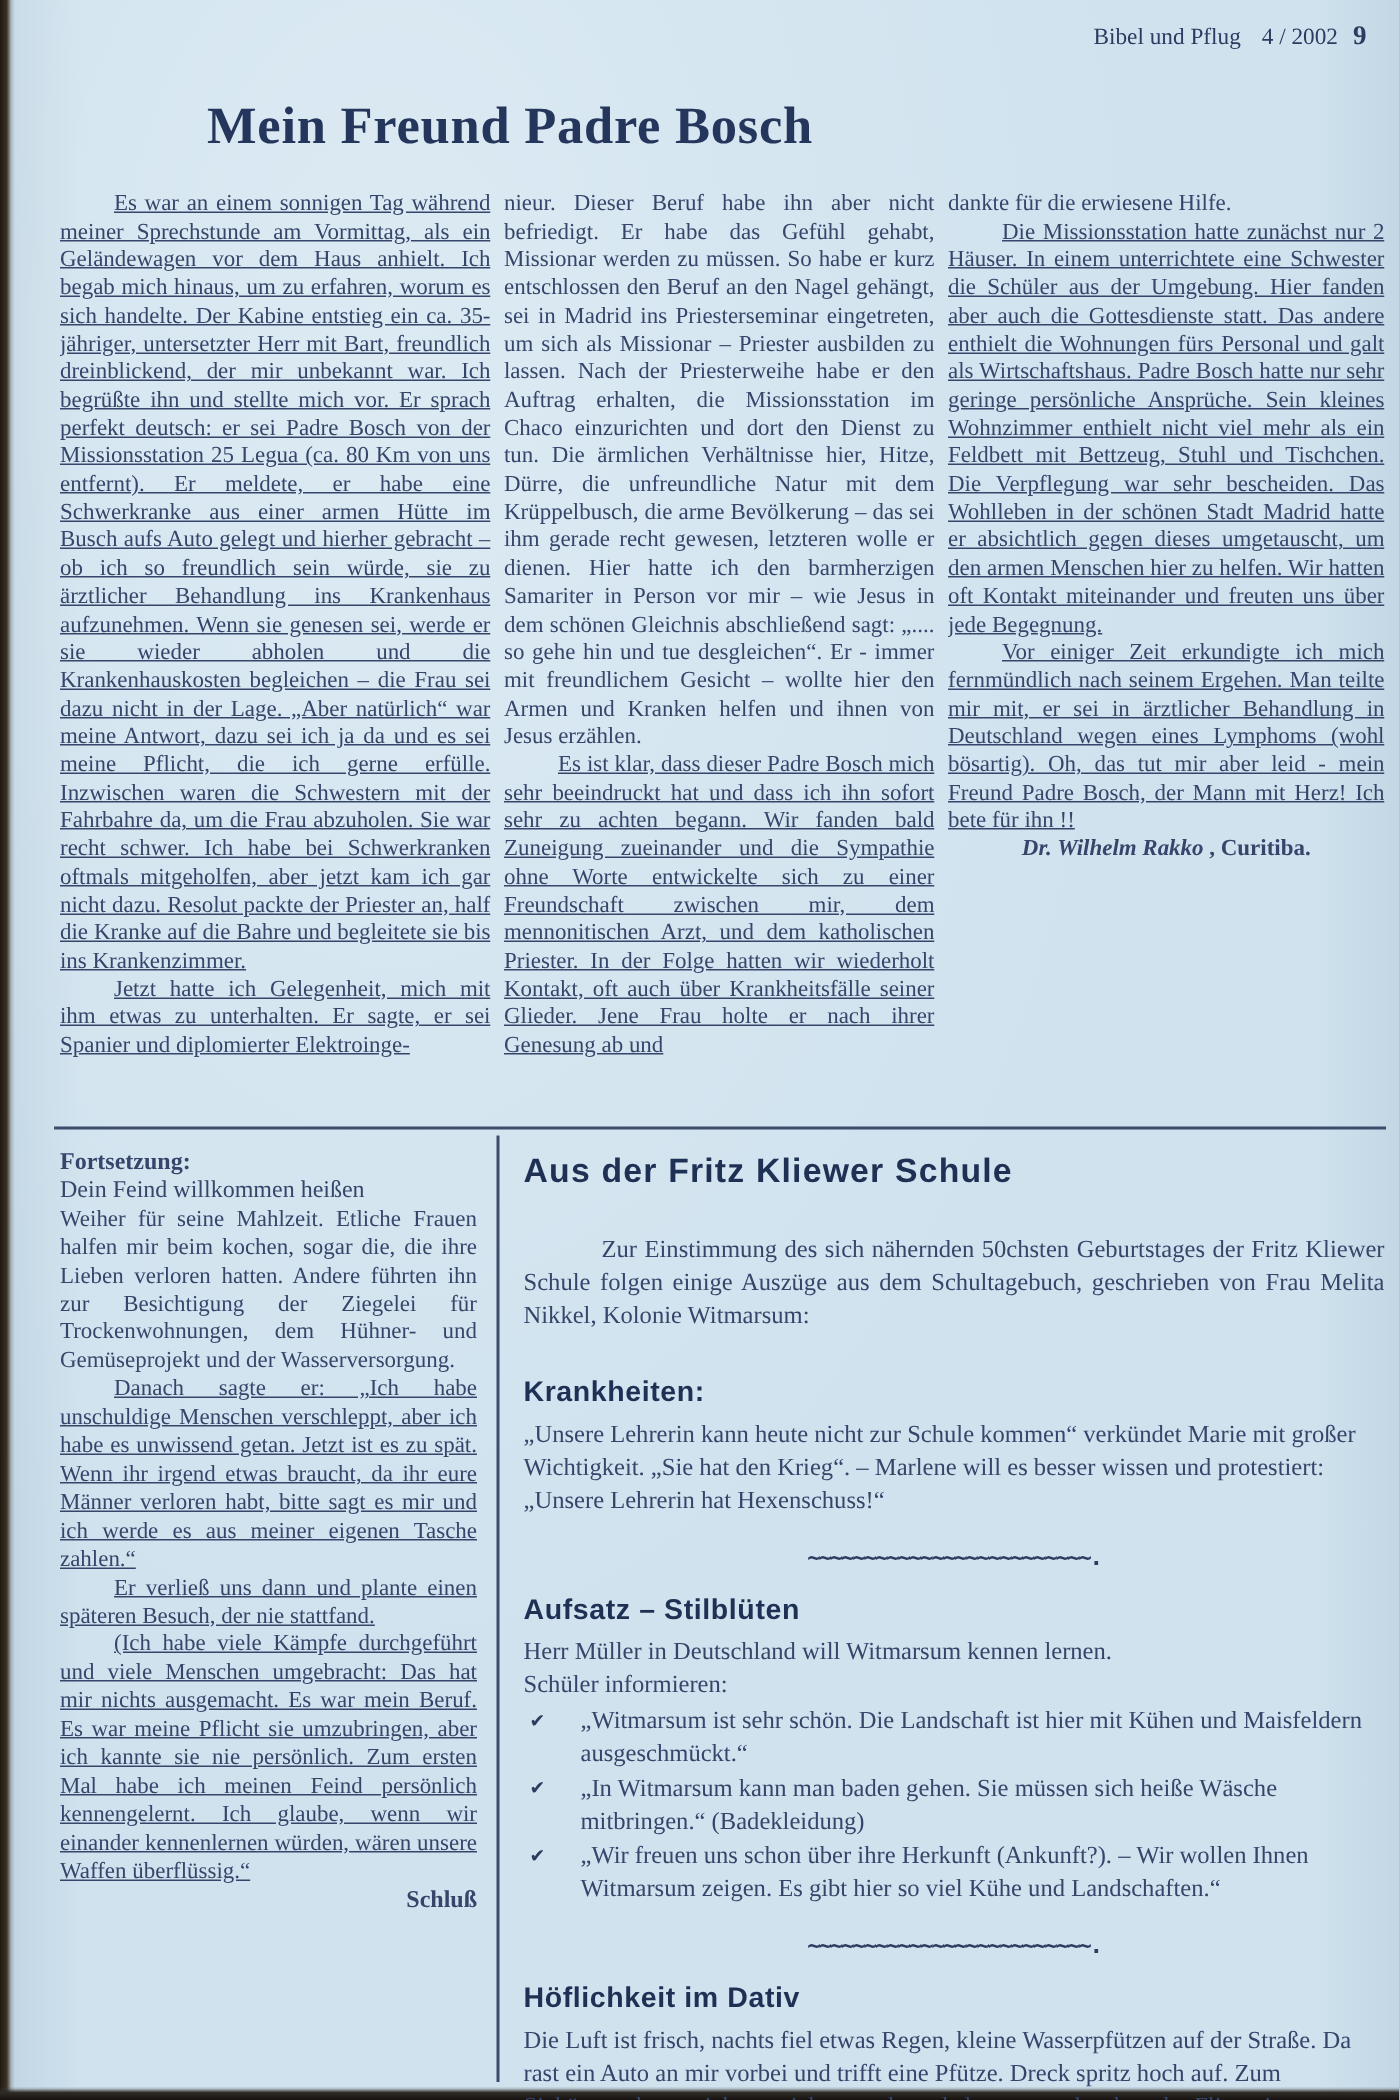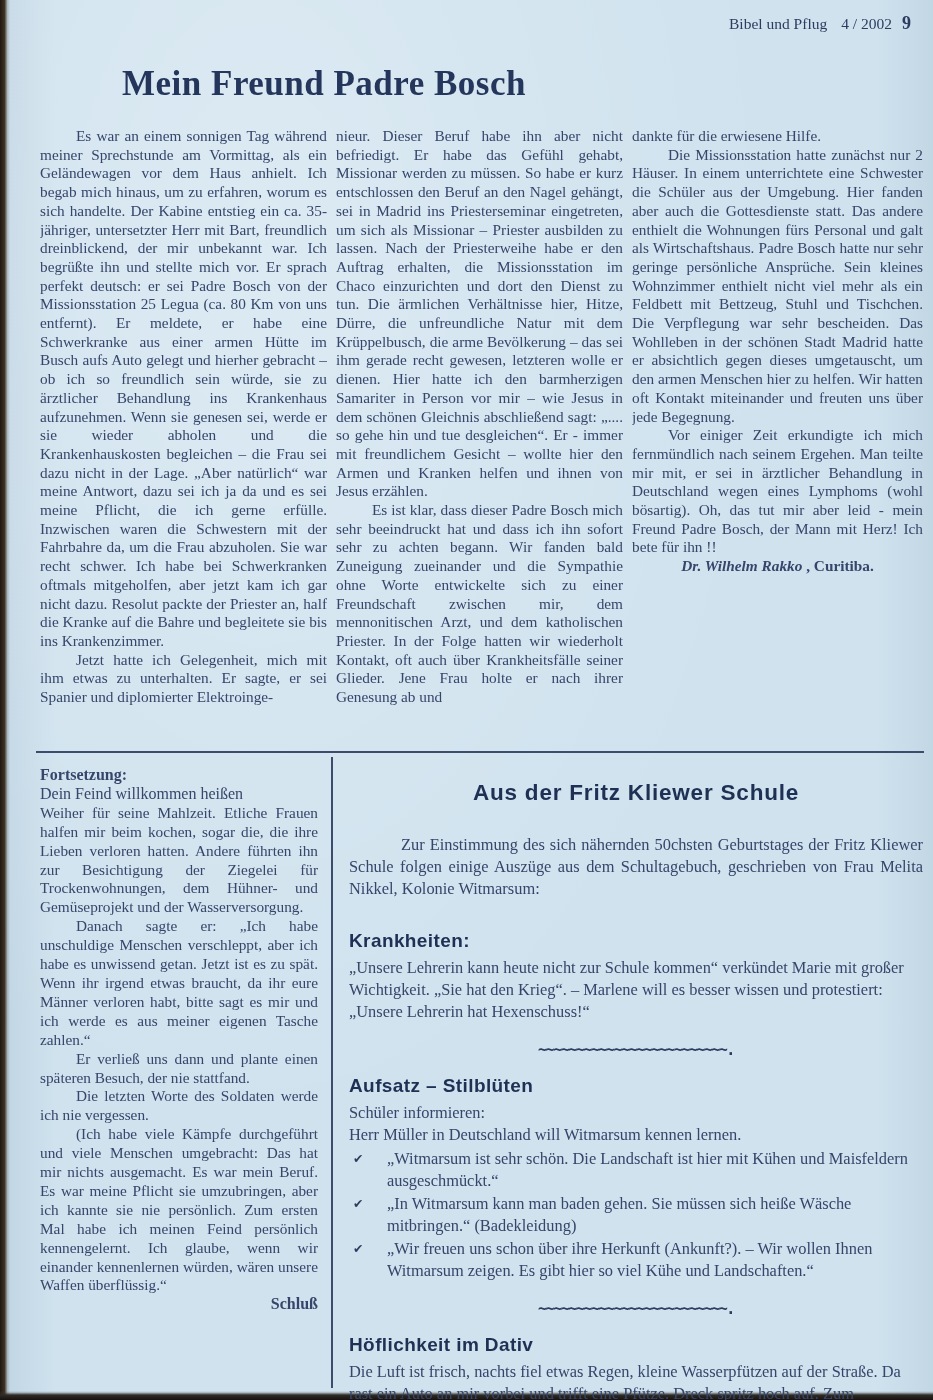--- a/index.html
+++ b/index.html
@@ -14,42 +14,42 @@
     font-family:"Liberation Serif", serif;
     color:#36456a;
   }
   .edge-left{position:absolute;left:0;top:0;width:10px;height:1400px;
     background:linear-gradient(to right,#20170f 0%,#3d3226 45%,rgba(90,80,70,0.25) 75%,rgba(90,80,70,0) 100%);}
   .edge-bottom{position:absolute;left:0;bottom:0;width:933px;height:9px;
     background:linear-gradient(to top,#171210 0%,#2e2a24 55%,rgba(70,70,70,0.2) 85%,rgba(70,70,70,0) 100%);}
   .masthead{position:absolute;top:13px;right:22px;font-size:15.5px;color:#2c3c60;white-space:nowrap;}
   .masthead b{font-size:18px;font-weight:bold;margin-left:10px;}
   .masthead .issue{margin-left:14px;}
-  .headline{position:absolute;top:64px;left:54px;width:540px;text-align:center;
+  .headline{position:absolute;top:64px;left:70px;width:540px;text-align:center;
     font-size:35px;font-weight:bold;color:#25365c;letter-spacing:0.5px;}
   .col{position:absolute;top:127px;width:287px;font-size:15.3px;line-height:18.7px;
     text-align:justify;hyphens:auto;overflow:hidden;height:625px;}
   .col p{margin:0;}
-  .col p.ind, .lower-left p.ind{text-indent:36px;}
+  .col p.ind, .lower-left p.ind{text-indent:36px;text-decoration:underline;}
   .col1{left:40px;}
   .col2{left:336px;}
   .col3{left:632px;width:291px;}
   .signature{margin-top:2px;text-align:center;font-weight:bold;}
   .signature .name{font-style:italic;}
   .rule-h{position:absolute;left:36px;top:751px;width:888px;height:2px;background:#3c4c6c;}
   .rule-v{position:absolute;left:331px;top:757px;width:2px;height:631px;background:#3c4c6c;}
   .lower-left{position:absolute;left:40px;top:766px;width:278px;font-size:15.3px;line-height:18.9px;
     text-align:justify;hyphens:auto;}
   .lower-left p{margin:0;}
   .cont-label{font-weight:bold;font-size:16px;margin:0 0 4px 0;text-align:left;}
   .cont-title{font-size:16px;margin:0 0 44px 0;text-align:left;}
   .closing{margin-top:4px;text-align:right;font-weight:bold;font-size:16px;}
   .lower-right{position:absolute;left:349px;top:766px;width:574px;font-size:16.4px;line-height:22px;}
   .school-title{font-family:"Liberation Sans", sans-serif;font-weight:bold;font-size:22.5px;
-    color:#1e3054;text-align:center;letter-spacing:0.8px;margin:16px 0 30px 0;}
+    color:#1e3054;text-align:left;letter-spacing:0.8px;margin:4px 0 30px 0;}
   .school-intro{margin:0 0 30px 0;text-indent:52px;text-align:justify;hyphens:auto;}
   .sub-head{font-family:"Liberation Sans", sans-serif;font-weight:bold;font-size:19px;
     color:#1e3054;letter-spacing:0.4px;margin:0 0 5px 0;}
   .sub-body{margin:0;text-align:left;}
   .wavy{text-align:center;font-family:"DejaVu Sans Mono", monospace;font-weight:bold;
     font-size:15px;letter-spacing:-1.5px;color:#2c3c60;margin:16px 0 14px 0;}
   .line{margin:0;}
   .bullets{margin:2px 0 0 0;}
   .bullet-row{display:flex;align-items:flex-start;margin:0 0 1px 0;}
   .check{flex:0 0 34px;padding-left:4px;font-size:12.5px;line-height:22px;
@@ -88,37 +88,36 @@
 
   <div class="rule-h"></div>
   <div class="rule-v"></div>
 
   <div class="lower-left">
     <p class="cont-label">Fortsetzung:</p>
     <p class="cont-title">Dein Feind willkommen heißen</p>
     <p>Weiher für seine Mahlzeit. Etliche Frauen halfen mir beim kochen, sogar die, die ihre Lieben verloren hatten. Andere führten ihn zur Besichtigung der Ziegelei für Trockenwohnungen, dem Hühner- und Gemüseprojekt und der Wasserversorgung.</p>
     <p class="ind">Danach sagte er: „Ich habe unschuldige Menschen verschleppt, aber ich habe es unwissend getan. Jetzt ist es zu spät. Wenn ihr irgend etwas braucht, da ihr eure Männer verloren habt, bitte sagt es mir und ich werde es aus meiner eigenen Tasche zahlen.“</p>
     <p class="ind">Er verließ uns dann und plante einen späteren Besuch, der nie stattfand.</p>
-    <p class="ind">Die letzten Worte des Soldaten werde ich nie vergessen.</p>
     <p class="ind">(Ich habe viele Kämpfe durchgeführt und viele Menschen umgebracht: Das hat mir nichts ausgemacht. Es war mein Beruf. Es war meine Pflicht sie umzubringen, aber ich kannte sie nie persönlich. Zum ersten Mal habe ich meinen Feind persönlich kennengelernt. Ich glaube, wenn wir einander kennenlernen würden, wären unsere Waffen überflüssig.“</p>
     <p class="closing">Schluß</p>
   </div>
 
   <div class="lower-right">
     <h2 class="school-title">Aus der Fritz Kliewer Schule</h2>
     <p class="school-intro">Zur Einstimmung des sich nähernden 50chsten Geburtstages der Fritz Kliewer Schule folgen einige Auszüge aus dem Schultagebuch, geschrieben von Frau Melita Nikkel, Kolonie Witmarsum:</p>
 
     <h3 class="sub-head">Krankheiten:</h3>
     <p class="sub-body">„Unsere Lehrerin kann heute nicht zur Schule kommen“ verkündet Marie mit großer Wichtigkeit. „Sie hat den Krieg“. – Marlene will es besser wissen und protestiert: „Unsere Lehrerin hat Hexenschuss!“</p>
 
     <div class="wavy">~~~~~~~~~~~~~~~~~~~~~~~~~.</div>
 
     <h3 class="sub-head">Aufsatz – Stilblüten</h3>
+    <p class="line">Herr Müller in Deutschland will Witmarsum kennen lernen.</p>
     <p class="line">Schüler informieren:</p>
-    <p class="line">Herr Müller in Deutschland will Witmarsum kennen lernen.</p>
     <div class="bullets">
       <div class="bullet-row">
         <span class="check">✔</span>
         <span class="bullet-text">„Witmarsum ist sehr schön. Die Landschaft ist hier mit Kühen und Maisfeldern ausgeschmückt.“</span>
       </div>
       <div class="bullet-row">
         <span class="check">✔</span>
         <span class="bullet-text">„In Witmarsum kann man baden gehen. Sie müssen sich heiße Wäsche mitbringen.“ (Badekleidung)</span>
       </div>
       <div class="bullet-row">

